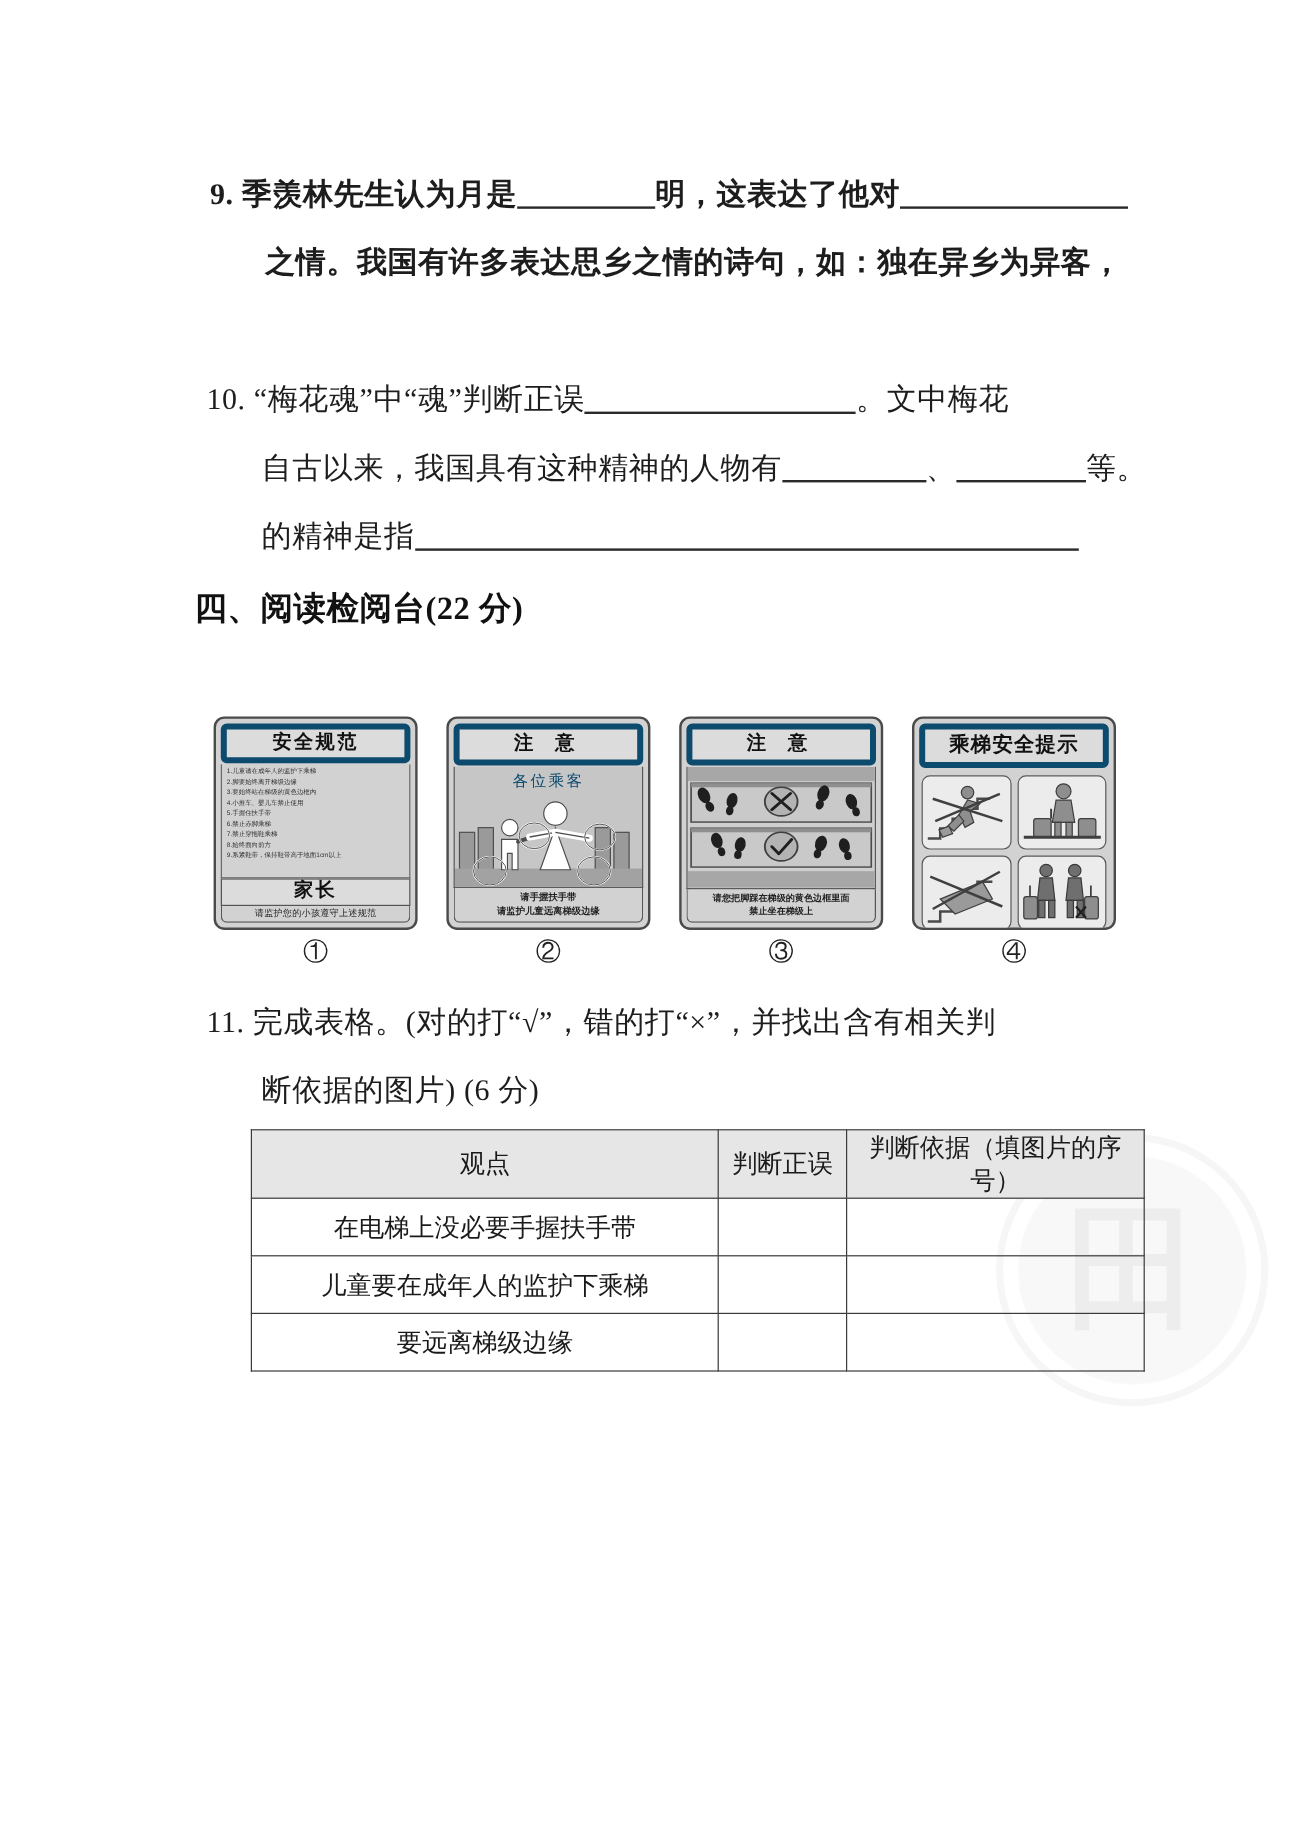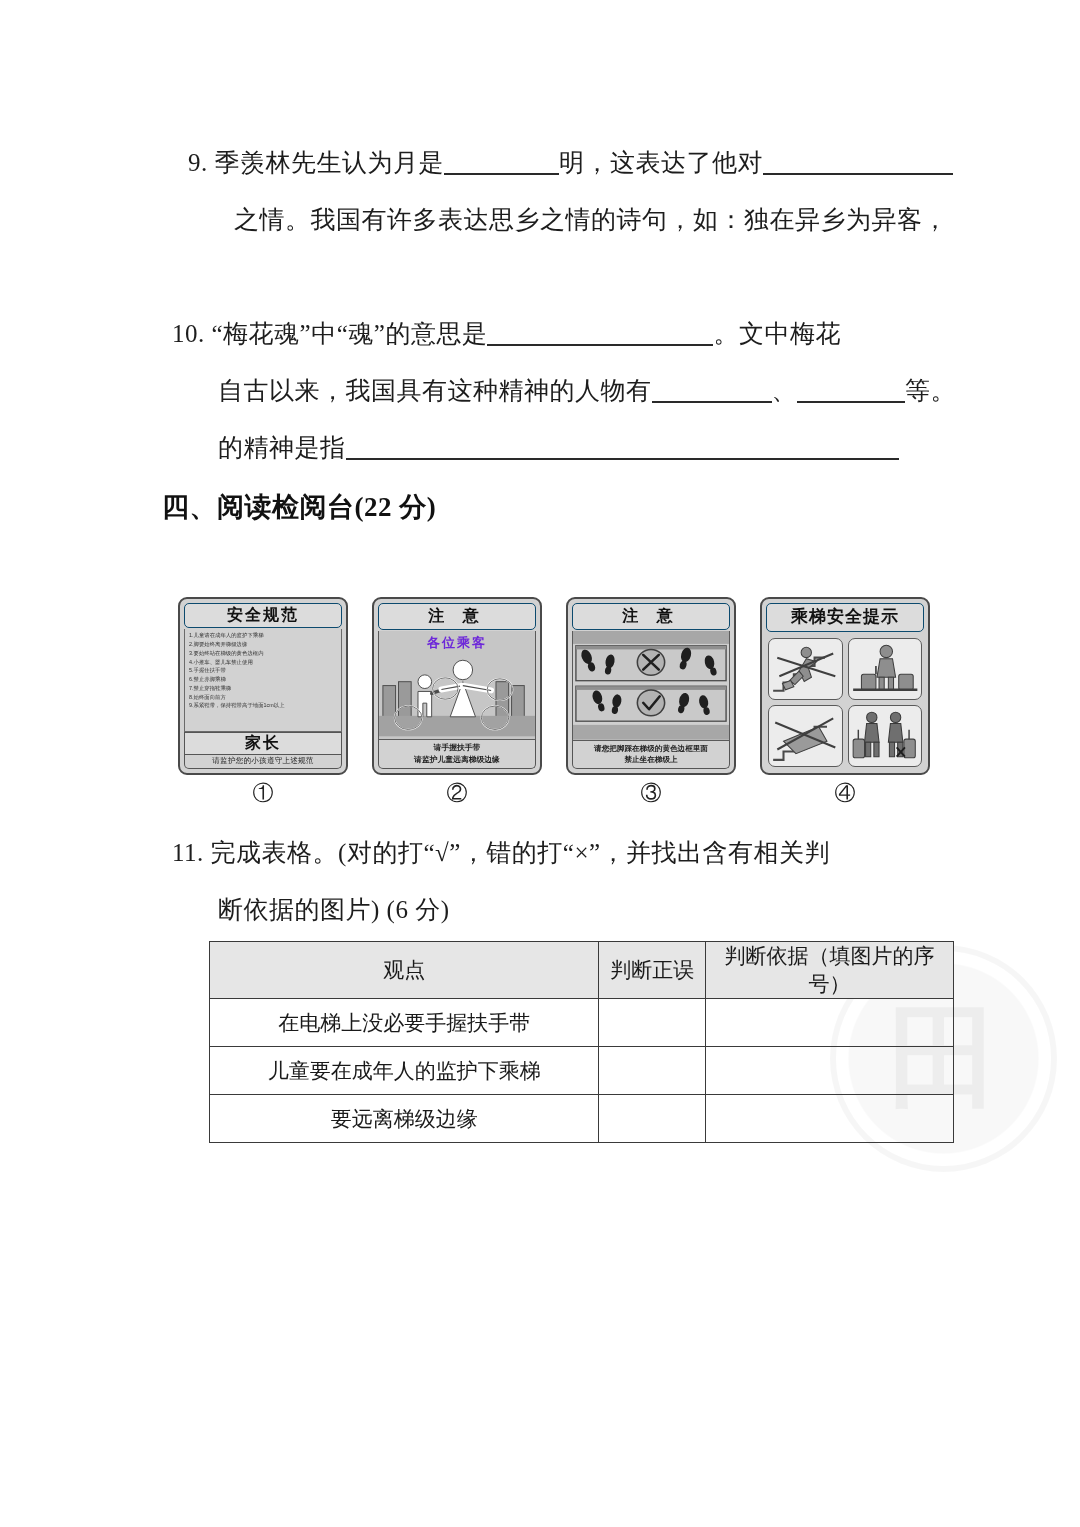--- a/index.html
+++ b/index.html
@@ -84,21 +84,21 @@
     border-radius: 9px;
     background: #d2d2d2;
     padding: 4px;
     display: flex;
     flex-direction: column;
     position: relative;
     overflow: hidden;
   }
   .pic-title {
     background: #dcdcdc;
-    border: 1px solid #0c4a6e;
+    border: 5px solid #0c4a6e;
     border-radius: 5px;
     text-align: center;
     font-weight: bold;
     font-family: "Liberation Sans", sans-serif;
     color: #111;
     letter-spacing: 2px;
     line-height: 1.15;
   }
 
   
@@ -151,25 +151,25 @@
     background: #c6c6c6;
     border: 1px solid #5a5a5a;
     border-top: none;
     margin-top: 1px;
     overflow: hidden;
   }
   .p2-sub {
     position: absolute;
     top: 3px; left: 0; right: 0;
     text-align: center;
-    font-weight: bold;
+    font-weight: normal;
     font-family: "Liberation Sans", sans-serif;
     font-size: 13px;
     letter-spacing: 2px;
-    color: #6d28d9;
+    color: #0c4a6e;
     z-index: 4;
   }
   .p2-scene { position: absolute; inset: 0; }
   .p2-note {
     background: #d2d2d2;
     border: 1px solid #555;
     border-top: none;
     border-radius: 0 0 5px 5px;
     text-align: center;
     font-size: 7.8px;
@@ -294,34 +294,34 @@
     font-family: "Liberation Sans", sans-serif;
     color: rgba(0,0,0,0.045);
     letter-spacing: 0;
   }
 </style>
 </head>
 <body>
 
 <div class="page">
 
-  <div class="q-block" style="left:188px; top:134px; width:770px;">
+  <div class="q-block" style="left:175px; top:134px; width:770px;font-weight:bold;">
     <span class="q-line">
       <span class="q-num">9.</span>
       <span>季羡林先生认为月是</span><span class="blank" style="width:115px;"></span><span>明，这表达了他对</span><span class="blank" style="width:190px;"></span>
     </span>
     <span class="q-line">
       <span class="indent"></span><span>之情。我国有许多表达思乡之情的诗句，如：独在异乡为异客，</span>
     </span>
   </div>
 
   <div class="q-block" style="left:172px; top:305px; width:770px;">
     <span class="q-line">
       <span class="q-num">10.</span>
-      <span>“梅花魂”中“魂”的意思是</span><span class="blank" style="width:226px;"></span><span>。文中梅花</span>
+      <span>“梅花魂”中“魂”判断正误</span><span class="blank" style="width:226px;"></span><span>。文中梅花</span>
     </span>
     <span class="q-line">
       <span class="indent"></span><span>自古以来，我国具有这种精神的人物有</span><span class="blank" style="width:120px;"></span><span>、</span><span class="blank" style="width:108px;"></span><span>等。</span>
     </span>
     <span class="q-line">
       <span class="indent"></span><span>的精神是指</span><span class="blank" style="width:553px;"></span>
     </span>
   </div>
 
   <div class="sec-head" style="left:162px; top:489px;">四、阅读检阅台(22 分)</div>

